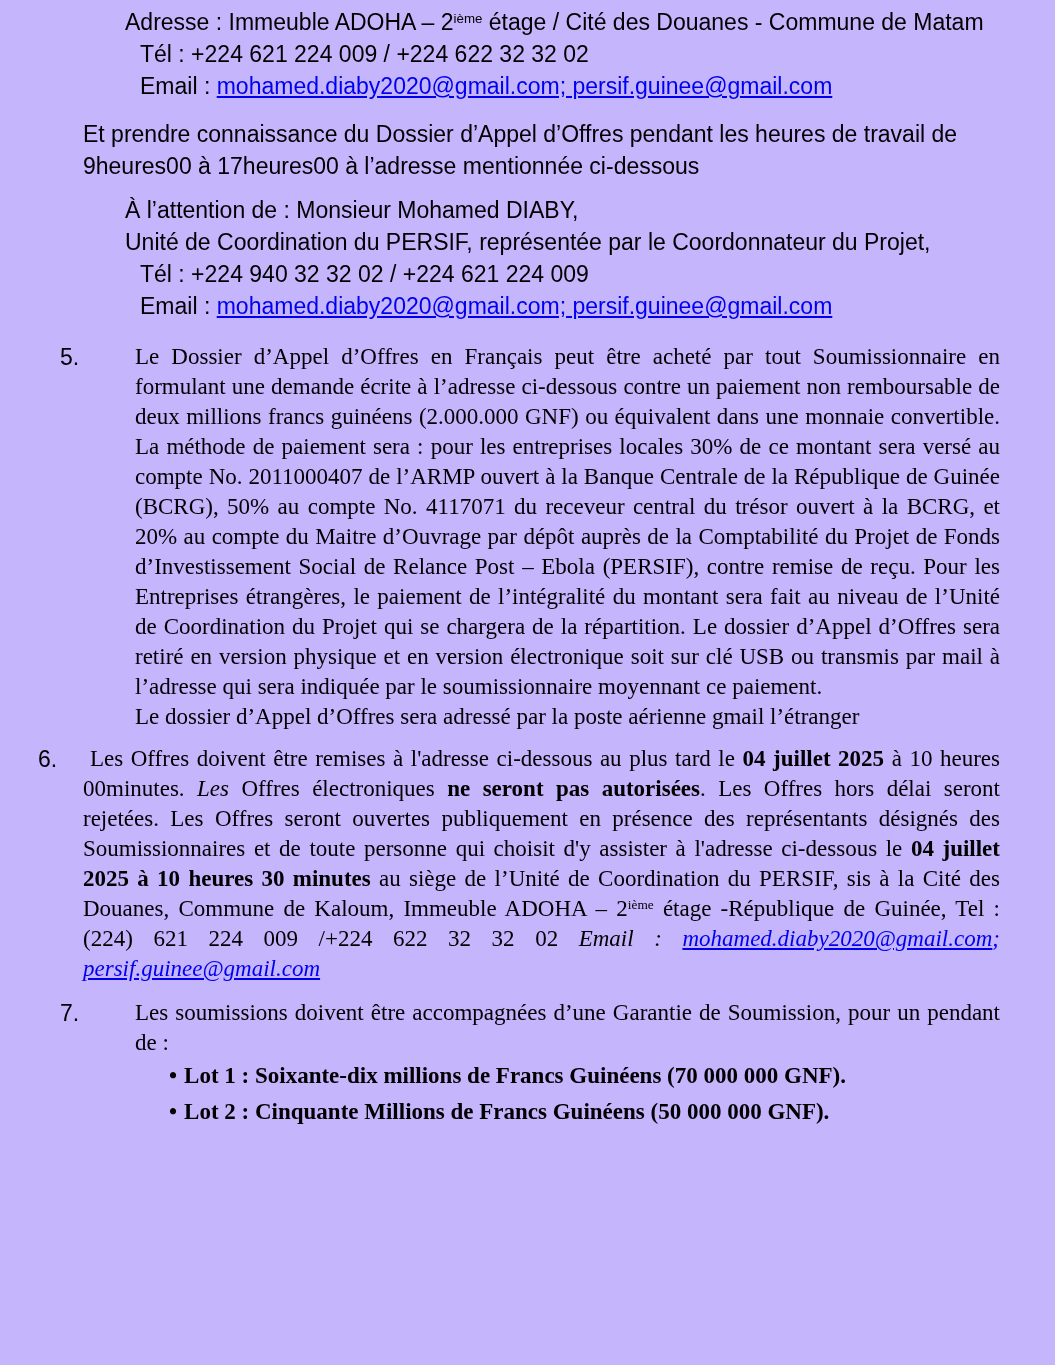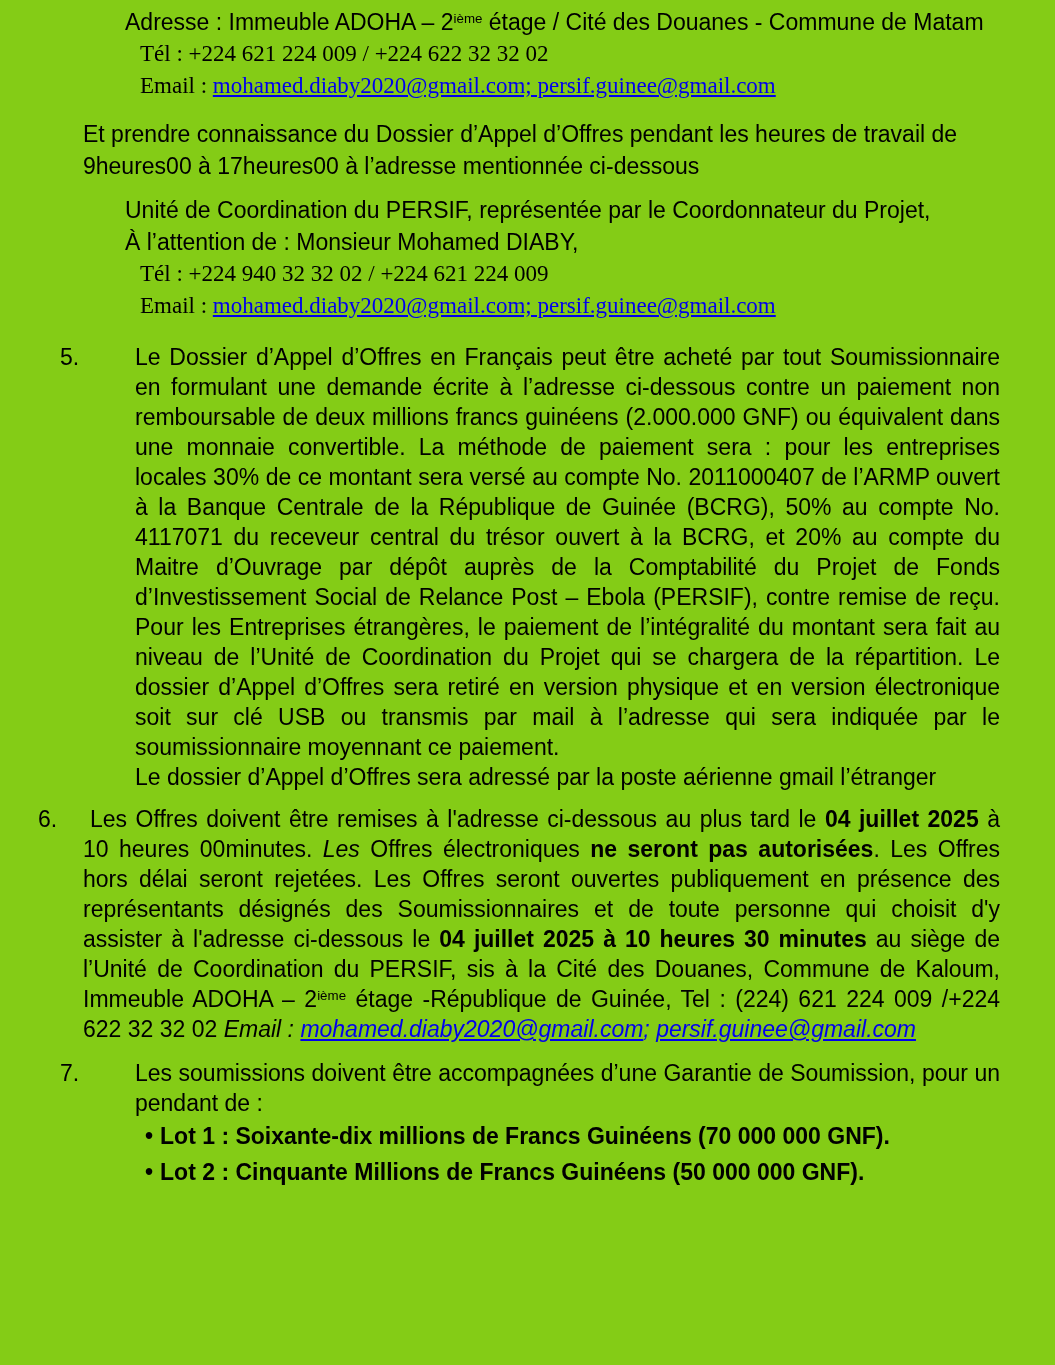--- a/index.html
+++ b/index.html
@@ -1,71 +1,71 @@
 <!DOCTYPE html>
 <html><head>
 <meta charset="utf-8">
 <style>
   html, body { margin: 0; padding: 0; background: #ffffff; }
   .page {
     width: 1055px;
     height: 1365px;
-    background: #84cc16;
+    background: #c4b5fd;
     color: #000000;
     font-family: "Liberation Sans", sans-serif;
     font-size: 23px;
     line-height: 30px;
     box-sizing: border-box;
     padding-top: 6px;
     overflow: hidden;
   }
   .contact-block { margin-left: 125px; margin-right: 55px; line-height: 32px; }
-  .contact-block .sub { padding-left: 15px; font-family: Liberation Serif, serif; }
+  .contact-block .sub { padding-left: 15px; }
   .intro { margin: 16px 55px 12px 83px; line-height: 32px; }
   p { margin: 0; }
   .block-gap-1 { margin-bottom: 16px; }
   .block-gap-2 { margin-bottom: 20px; }
   .item { display: flex; margin-right: 55px; }
   .item .num { flex: 0 0 auto; }
-  .item .body { flex: 1 1 auto; min-width: 0; }
+  .item .body { flex: 1 1 auto; min-width: 0; font-family: Liberation Serif, serif; }
   .item5 { margin-left: 60px; }
   .item5 .num { width: 75px; }
   .item6 { margin-left: 38px; margin-top: 12px; margin-bottom: 14px; }
   .item6 .num { width: 45px; }
   .item6 .body { text-indent: 7px; }
   .item7 { margin-left: 60px; }
   .item7 .num { width: 75px; }
   .just { text-align: justify; }
   .b { font-weight: bold; }
   .i { font-style: italic; }
   .blue { color: #0000ee; }
   .sup { font-size: 0.58em; position: relative; top: -0.5em; line-height: 0; }
   a.lnk { color: #0000ee; text-decoration: underline; }
-  .bullets { margin-left: 10px; }
+  .bullets { margin-left: 34px; }
   .bullet-line { line-height: 36px; }
   .bullet-glyph { font-weight: bold; margin-right: 7px; }
 </style>
 </head>
 <body>
 
 <div class="page">
 
   <div class="contact-block block-gap-1">
     <div><span>Adresse : Immeuble ADOHA – 2</span><span class="sup">ième</span><span> étage / Cité des Douanes - Commune de Matam</span></div>
     <div class="sub">Tél : +224 621 224 009 / +224 622 32 32 02</div>
     <div class="sub">
       <span>Email : </span><a class="lnk" href="#">mohamed.diaby2020@gmail.com; persif.guinee@gmail.com</a>
     </div>
   </div>
 
   <p class="intro">Et prendre connaissance du Dossier d’Appel d’Offres pendant les heures de travail de 9heures00 à 17heures00 à l’adresse mentionnée ci-dessous</p>
 
   <div class="contact-block block-gap-2">
+    <div>À l’attention de : Monsieur Mohamed DIABY,</div>
     <div>Unité de Coordination du PERSIF, représentée par le Coordonnateur du Projet,</div>
-    <div>À l’attention de : Monsieur Mohamed DIABY,</div>
     <div class="sub">Tél : +224 940 32 32 02 / +224 621 224 009</div>
     <div class="sub">
       <span>Email : </span><a class="lnk" href="#">mohamed.diaby2020@gmail.com; persif.guinee@gmail.com</a>
     </div>
   </div>
 
   <div class="item item5">
     <div class="num">5.</div>
     <div class="body">
       <p class="just">Le Dossier d’Appel d’Offres en Français peut être acheté par tout Soumissionnaire en formulant une demande écrite à l’adresse ci-dessous contre un paiement non remboursable de deux millions francs guinéens (2.000.000 GNF) ou équivalent dans une monnaie convertible. La méthode de paiement sera : pour les entreprises locales 30% de ce montant sera versé au compte No. 2011000407 de l’ARMP ouvert à la Banque Centrale de la République de Guinée (BCRG), 50% au compte No. 4117071 du receveur central du trésor ouvert à la BCRG, et 20% au compte du Maitre d’Ouvrage par dépôt auprès de la Comptabilité du Projet de Fonds d’Investissement Social de Relance Post – Ebola (PERSIF), contre remise de reçu. Pour les Entreprises étrangères, le paiement de l’intégralité du montant sera fait au niveau de l’Unité de Coordination du Projet qui se chargera de la répartition. Le dossier d’Appel d’Offres sera retiré en version physique et en version électronique soit sur clé USB ou transmis par mail à l’adresse qui sera indiquée par le soumissionnaire moyennant ce paiement.</p>

